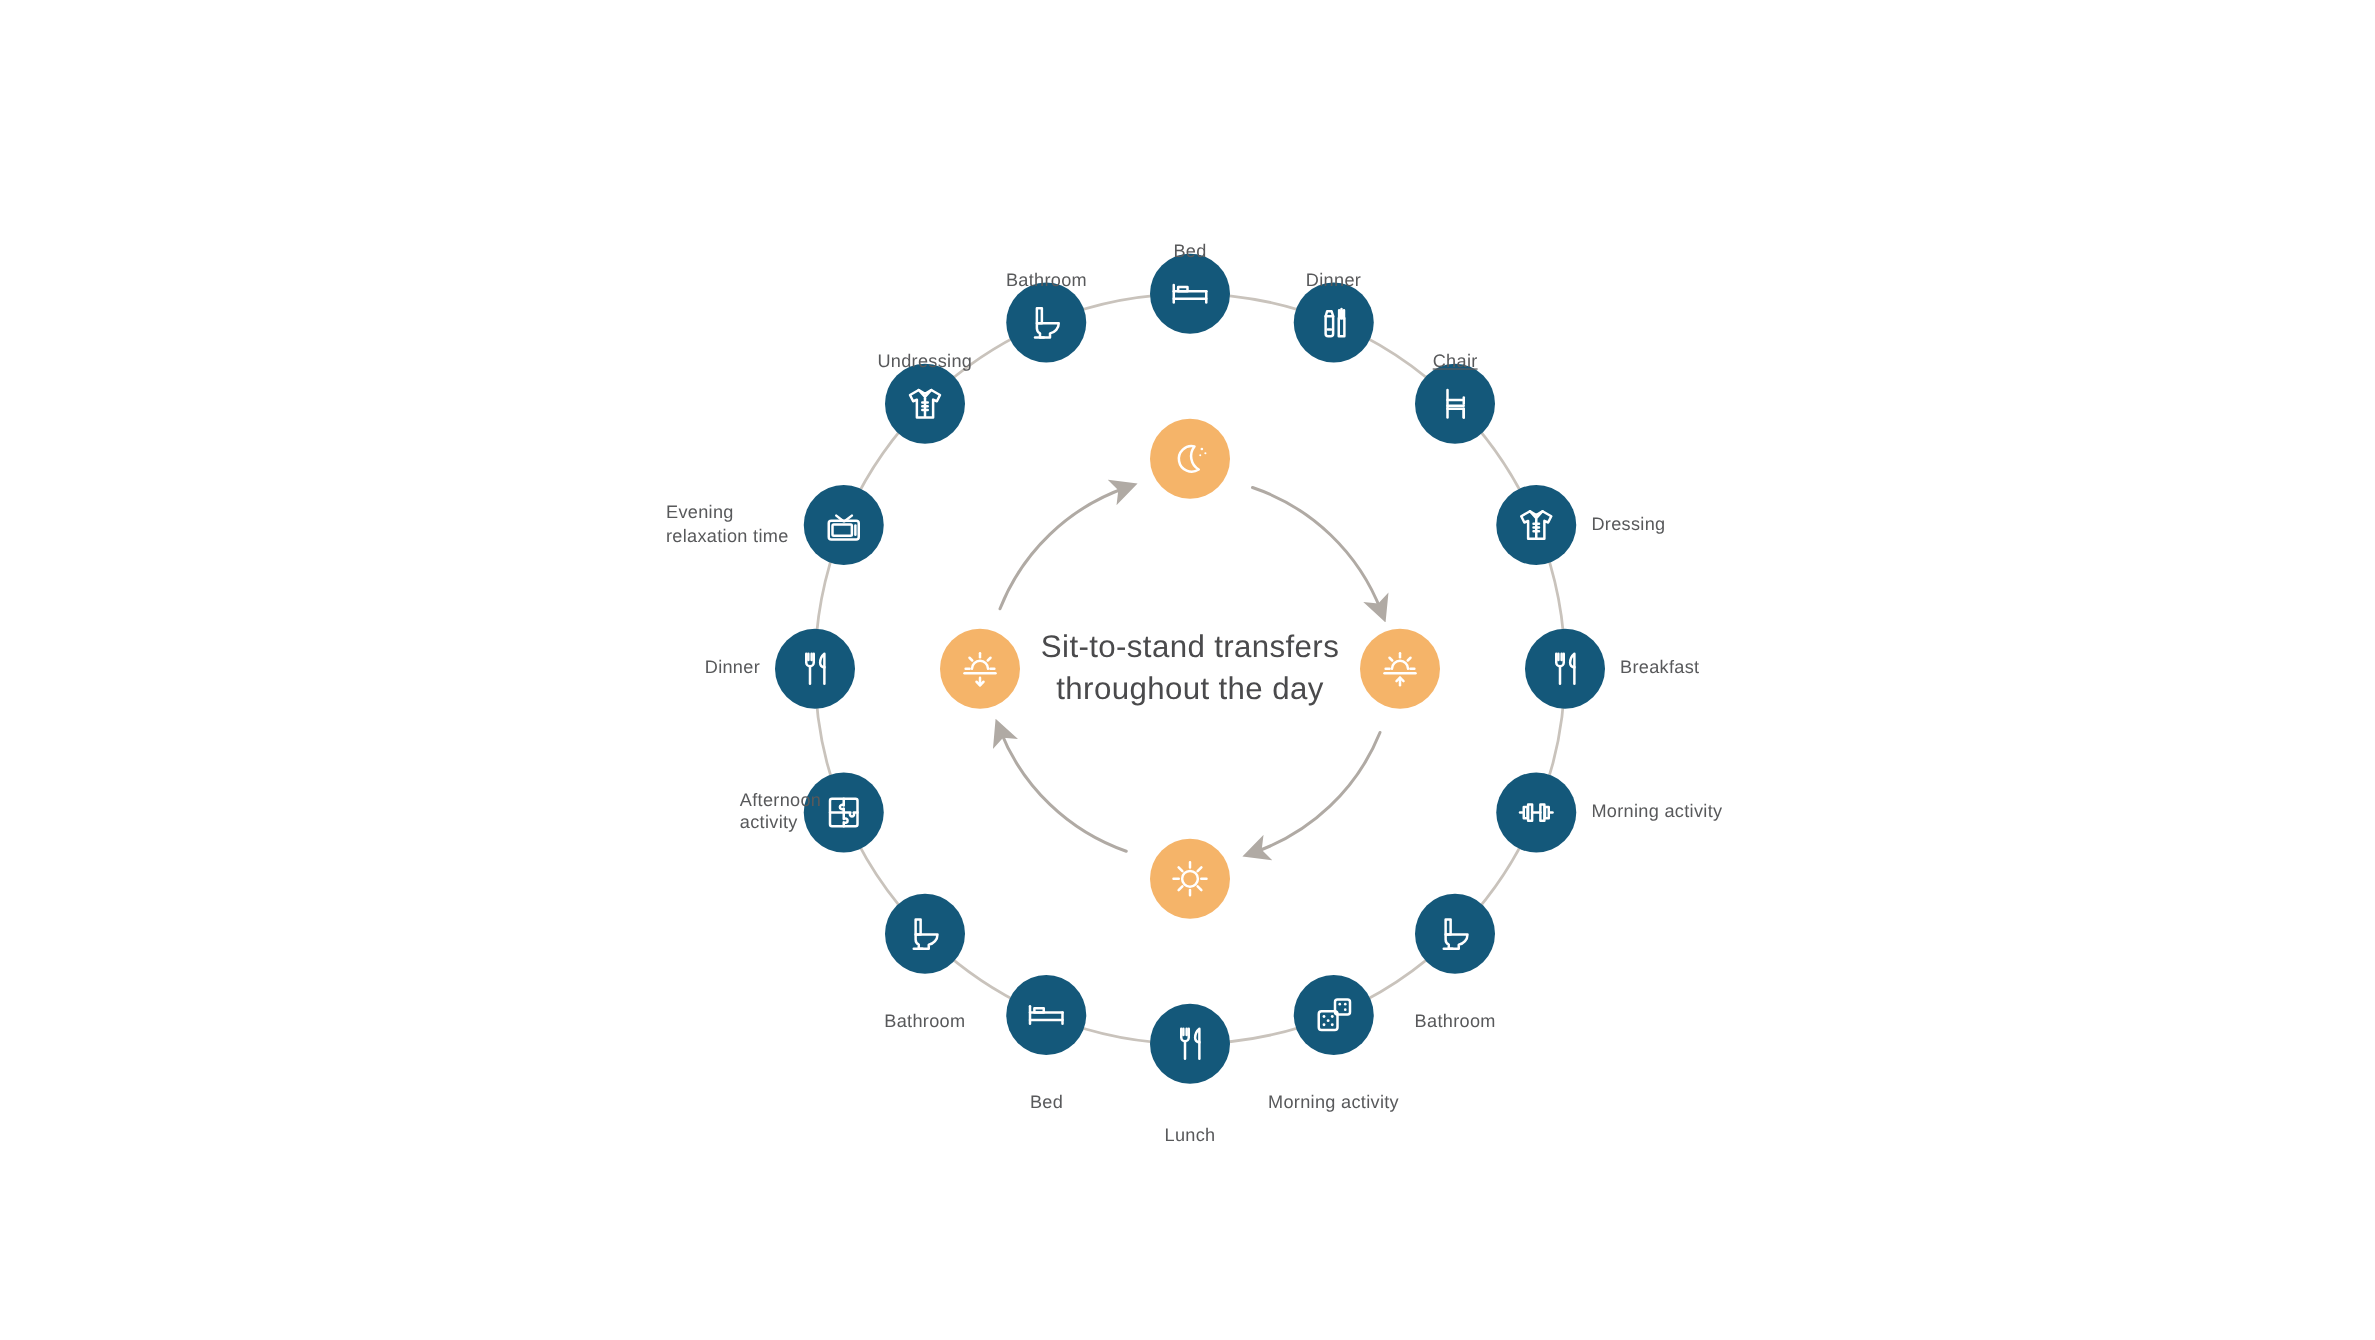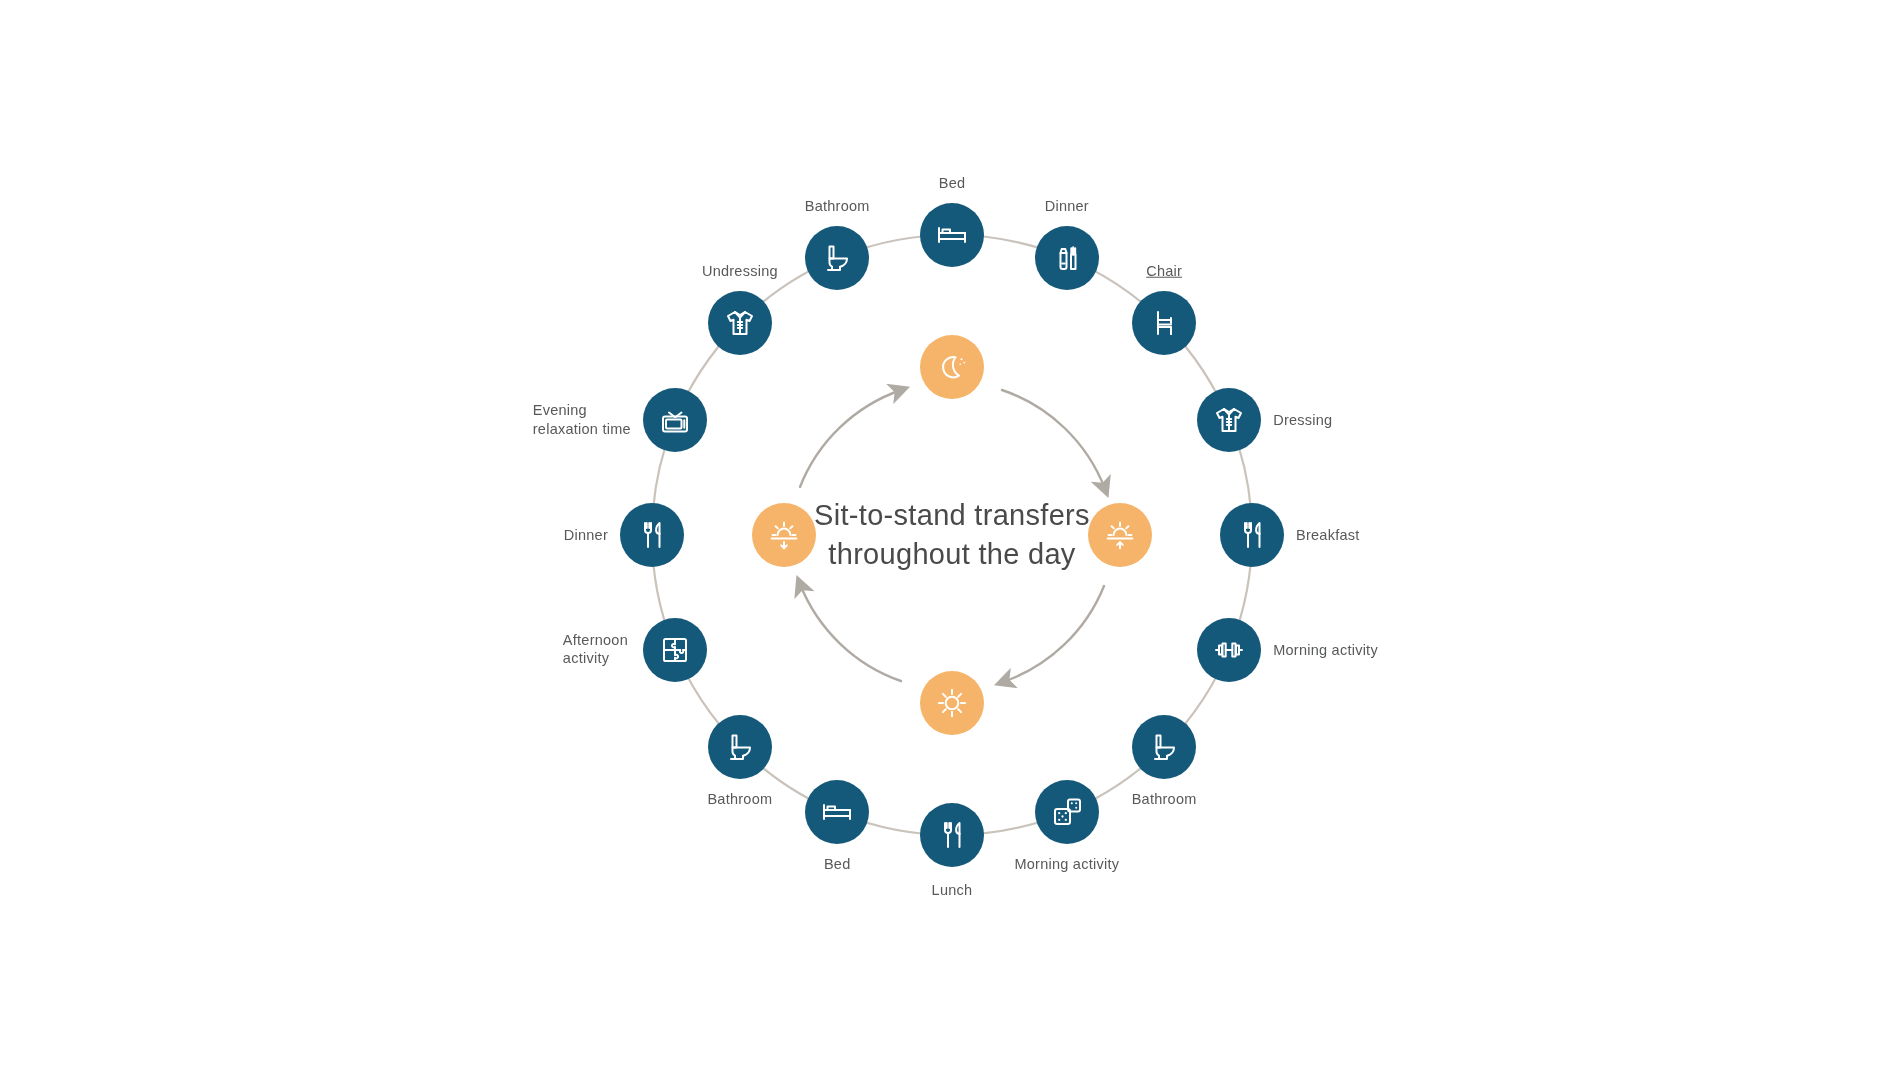--- a/index.html
+++ b/index.html
@@ -11,27 +11,27 @@
 
   .node{position:absolute;width:64px;height:64px;border-radius:50%;
         transform:translate(-50%,-50%);
         display:flex;align-items:center;justify-content:center;}
   .node.outer{background:#14587a;}
   .node.inner{background:#f5b469;}
   .node svg{display:block;}
 
   .label{position:absolute;color:#58595b;font-size:14.5px;
          letter-spacing:.25px;line-height:1.28;white-space:pre;}
-  .label.c{transform:translate(-50%,-50%);text-align:center;}
+  .label.c{transform:translate(-50%,-50%);text-align:center;margin-top:19px;}
   .label.l{transform:translate(-100%,-50%);text-align:left;}
   .label.r{transform:translate(0,-50%);text-align:right;}
 
   #center-text{position:absolute;left:952px;top:535px;
       transform:translate(-50%,-50%);text-align:center;
-      color:#4a4a4c;font-size:29px;line-height:1.35;letter-spacing:.3px;
+      color:#4a4a4c;font-size:25px;line-height:1.35;letter-spacing:.3px;
       white-space:pre-line;}
 </style>
 </head>
 <body>
 
 <div id="stage">
 
   <svg id="wheel-svg" viewBox="0 0 1900 1072" xmlns="http://www.w3.org/2000/svg">
     <defs>
       <marker id="arrowhead" markerWidth="9" markerHeight="9" refX="5" refY="4.5" orient="auto">
@@ -215,21 +215,21 @@
           <svg width="32" height="32" viewBox="0 0 32 32">
             <g fill="none" stroke="#fff" stroke-width="2" stroke-linecap="round" stroke-linejoin="round">
        <rect x="5" y="5" width="22" height="22" rx="1.6"></rect>
        <path d="M16 5v5.3c-1.5-.9-3.1-.2-3.1 1.3s1.6 2.2 3.1 1.3V16H5"></path>
        <path d="M16 16h5.3c-.9 1.5-.2 3.1 1.3 3.1s2.2-1.6 1.3-3.1H27"></path>
        <path d="M16 16v5.2c1.5-.9 3.1-.2 3.1 1.3S17.5 24.7 16 23.8V27"></path>
             </g>
           </svg>
         </span>
       </div>
-      <div class="label l" style="left: 628px; top: 649.805px;">Afternoon
+      <div class="label l" style="left: 657px; top: 649.805px;">Afternoon
 activity</div>
       <div class="node outer" style="left: 652px; top: 535px;">
         <span>
           <svg width="32" height="32" viewBox="0 0 32 32">
             <g fill="none" stroke="#fff" stroke-width="2" stroke-linecap="round" stroke-linejoin="round">
        <path d="M9 4v7a3 3 0 0 0 3 3 3 3 0 0 0 3-3V4"></path>
        <path d="M10.7 4v5M13.3 4v5"></path>
               <path d="M12 14v14"></path>
        <path d="M23.5 4c-2.2 1.8-3.4 4.2-3.4 7.2 0 2 1.1 3.4 3.4 3.8z"></path>
        <path d="M23.5 14.5V28"></path>

